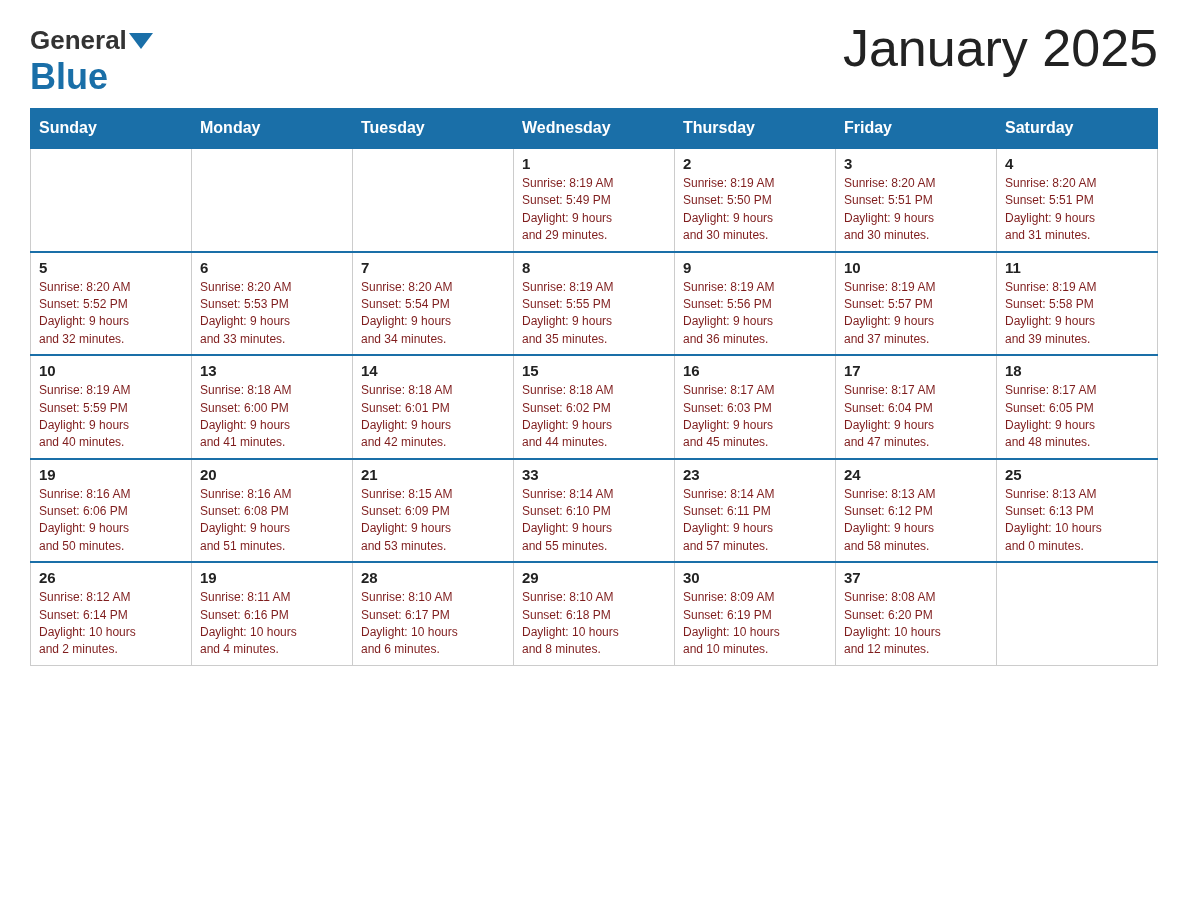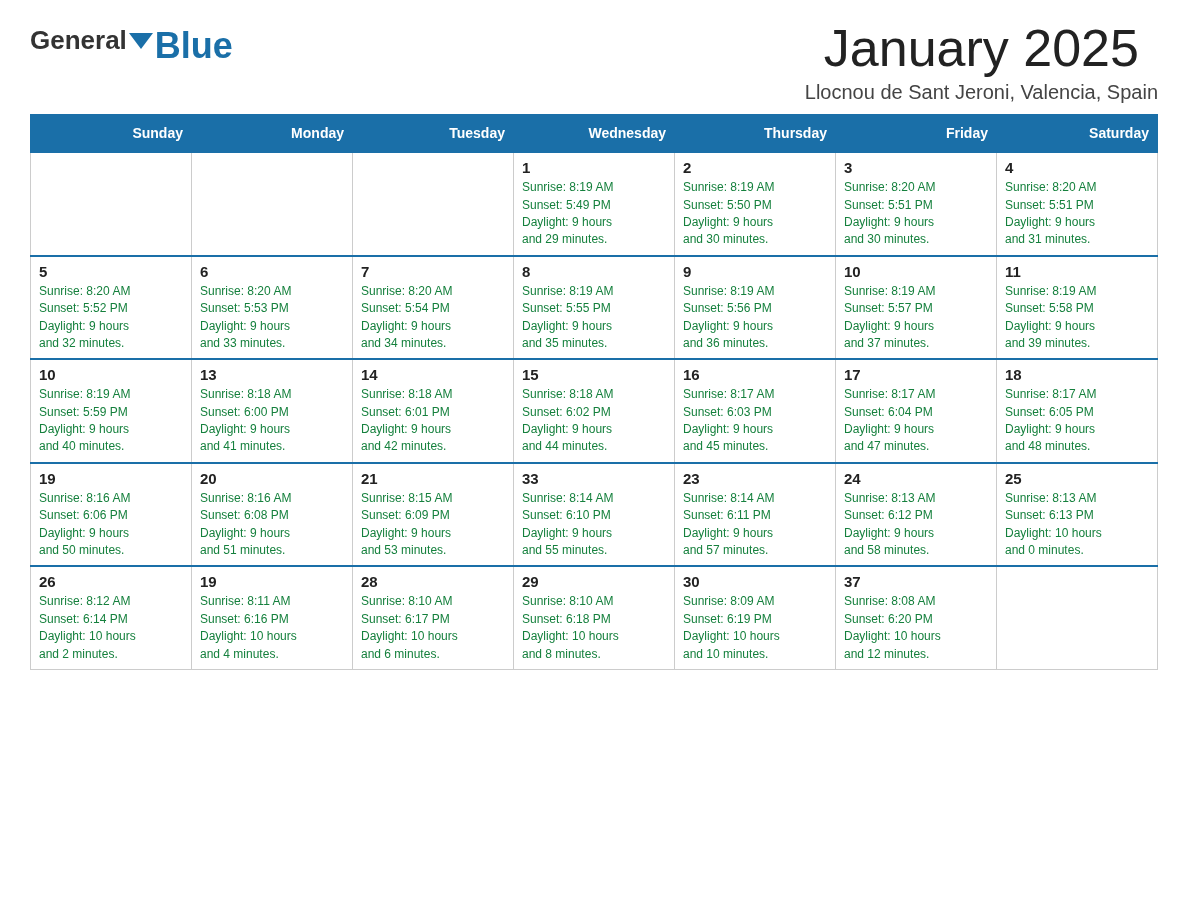--- a/index.html
+++ b/index.html
@@ -11,21 +11,21 @@
       min-height: 918px;
     }
     .header {
       display: flex;
       justify-content: space-between;
       align-items: flex-start;
       margin-bottom: 10px;
     }
     .logo {
       display: flex;
-      flex-direction: row;
+      flex-direction: column;
       align-items: flex-start;
       padding-top: 5px;
     }
     .logo-text {
       display: flex;
       align-items: center;
       font-size: 26px;
       font-weight: bold;
       color: #333;
     }
@@ -60,24 +60,24 @@
       margin-top: 4px;
     }
     .calendar-table {
       width: 100%;
       border-collapse: collapse;
       margin-top: 8px;
     }
     .calendar-table th {
       background-color: #1a6fa8;
       color: #ffffff;
-      font-size: 14px;
+      font-size: 16px;
       font-weight: bold;
       padding: 10px 8px;
-      text-align: right;
+      text-align: left;
       border: 1px solid #1a6fa8;
     }
     .calendar-table td {
       vertical-align: top;
       padding: 6px 8px;
       border: 1px solid #ccc;
       width: calc(100% / 7);
       min-height: 90px;
       font-size: 12.5px;
       color: #333;
@@ -88,21 +88,21 @@
     }
     .day-number {
       font-size: 15px;
       font-weight: bold;
       color: #222;
       display: block;
       margin-bottom: 3px;
     }
     .day-info {
       font-size: 12px;
-      color: #15803d;
+      color: #7f1d1d;
       line-height: 1.45;
     }
     .empty-cell {
       background: #fff;
     }
   </style>
 </head>
 <body>
 
 <div class="header">
@@ -110,21 +110,20 @@
     <div class="logo-text">
       <span class="logo-general">General</span>
       <span class="logo-arrow"></span>
     </div>
     <div>
       <span class="logo-blue">Blue</span>
     </div>
   </div>
   <div class="title-block">
     <div class="month-title">January 2025</div>
-    <div class="location-title">Llocnou de Sant Jeroni, Valencia, Spain</div>
   </div>
 </div>
 
 <table class="calendar-table">
   <thead>
     <tr>
     <th>Sunday</th>
         <th>Monday</th>
         <th>Tuesday</th>
         <th>Wednesday</th>

